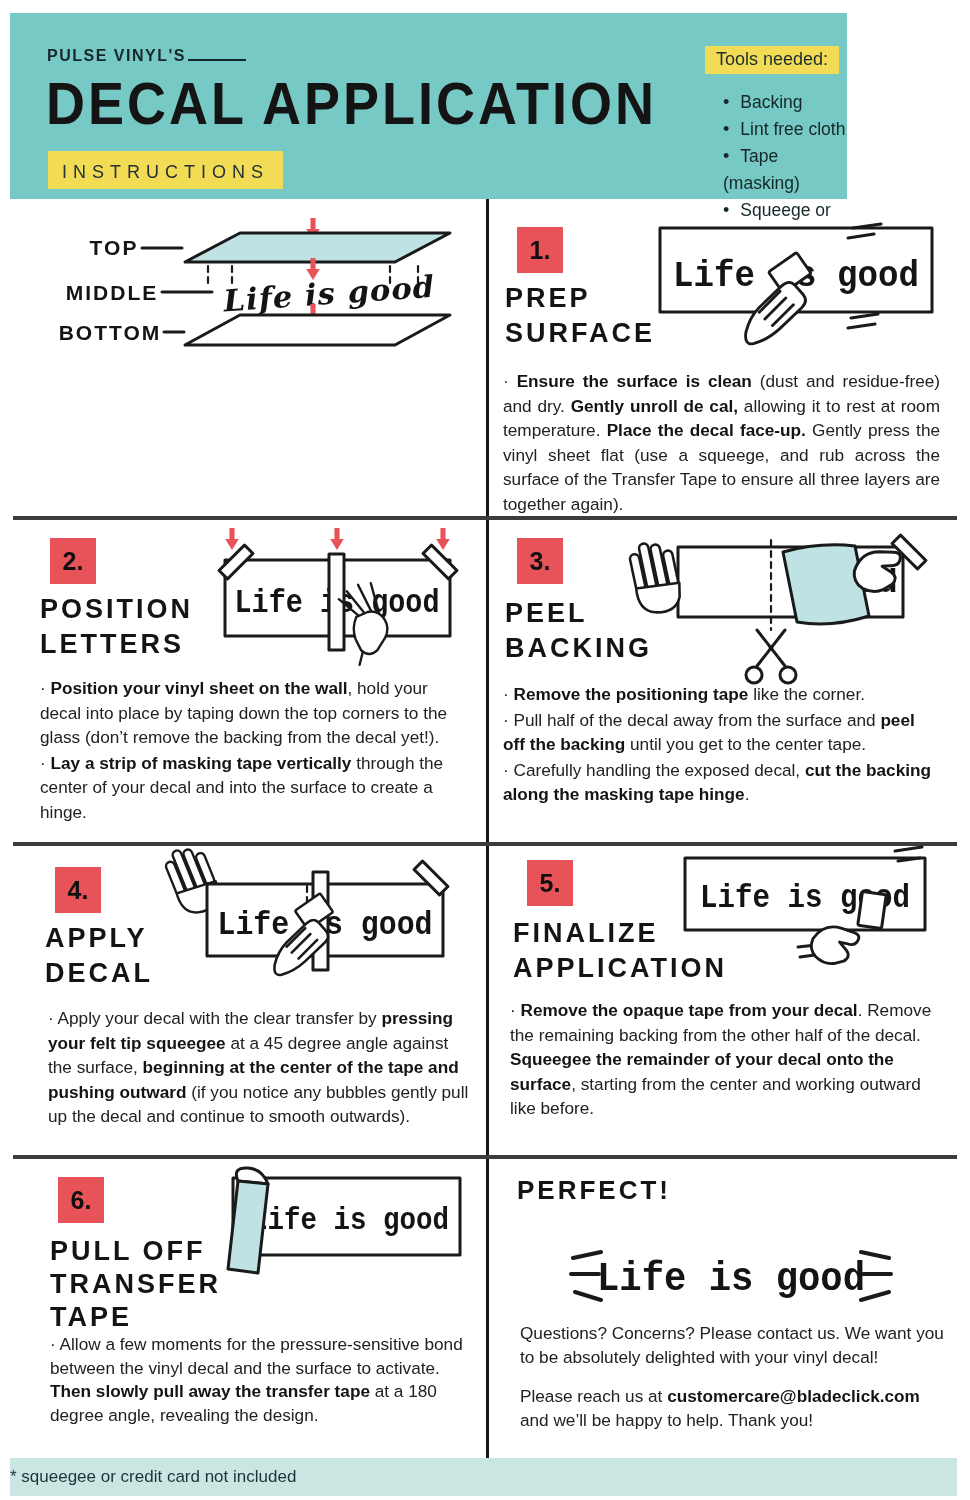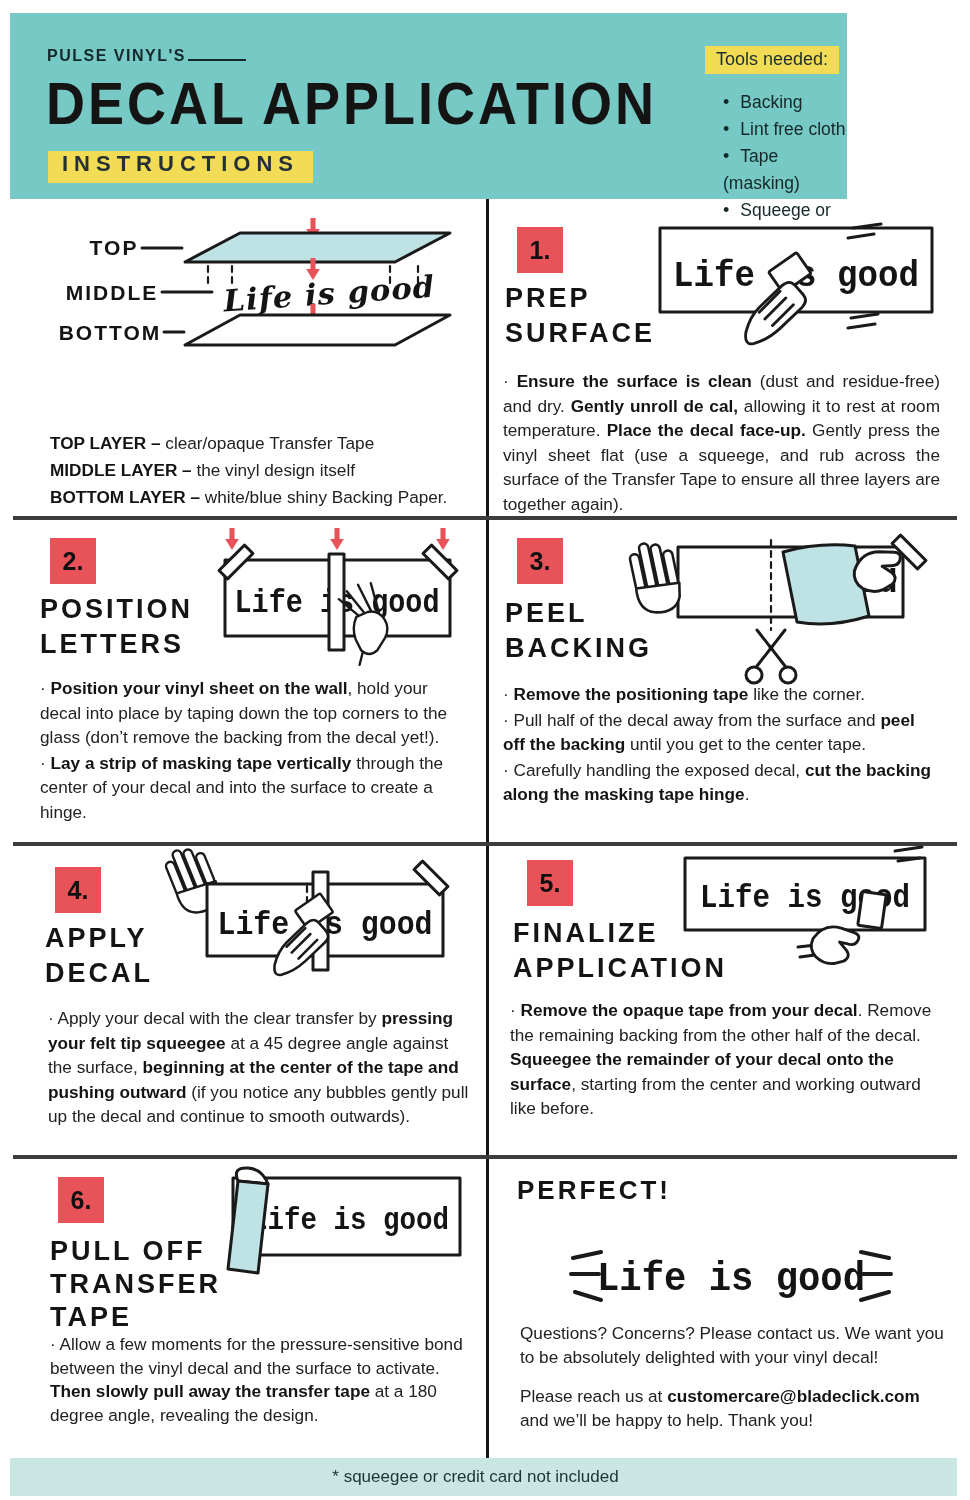--- a/index.html
+++ b/index.html
@@ -11,22 +11,22 @@
   .page{position:relative;width:970px;height:1500px;background:#fff;
         font-family:"Liberation Sans",sans-serif;overflow:hidden}
   .abs{position:absolute}
 
   
   .header{left:10px;top:13px;width:837px;height:186px;background:var(--teal)}
   .brand{left:37px;top:34px;font-size:16px;font-weight:700;letter-spacing:1.5px;color:#15272a;white-space:nowrap}
   .brand-line{display:inline-block;width:58px;height:13px;border-bottom:2.5px solid #15272a;margin-left:2px}
   .main-title{left:36px;top:57px;font-size:54px;font-weight:700;letter-spacing:3px;color:#141414;
               transform:scaleY(1.08);transform-origin:left top;white-space:nowrap}
-  .subtitle{left:38px;top:138px;background:var(--yellow);padding:0 14px 6px;
-            font-size:22px;font-weight:700;letter-spacing:6px;color:#253134;white-space:nowrap}
+  .subtitle{left:38px;top:138px;background:var(--yellow);padding:11px 14px 6px;
+            font-size:18px;font-weight:400;letter-spacing:6px;color:#253134;white-space:nowrap}
   .tools-label{left:695px;top:33px;background:var(--yellow);padding:3px 11px 4px;
                font-size:18px;color:#1c2d30;white-space:nowrap}
   .tools-list{left:713px;top:76px;margin:0;padding:0;list-style:none;
               font-size:17.5px;line-height:27px;color:#152729}
   .tools-list li::before{content:"•";margin-right:11px;font-size:18px}
 
   
   .v-divider{left:486px;top:199px;width:3px;height:1259px;background:#161616}
   .h-divider{left:13px;width:944px;height:4px;background:#3c3c3c}
 
@@ -34,21 +34,21 @@
   .num{width:46px;height:46px;background:var(--red);color:#101010;
        font-size:25px;font-weight:700;display:flex;align-items:center;justify-content:center}
   .step-title{font-size:27px;font-weight:700;letter-spacing:3px;color:#141414;line-height:35px;white-space:nowrap}
   .step-title span{display:block}
   .body{font-size:17.2px;line-height:24.5px;color:#212121}
   .body .para{margin:0 0 1px 0}
   .body b{font-weight:700;color:#141414}
   .justify{text-align:justify}
   .perfect-heading{font-size:26px;font-weight:700;letter-spacing:3px;color:#141414}
   .footer{left:10px;top:1458px;width:947px;height:38px;background:var(--teal-light);
-          text-align:center;padding-right:16px;font-size:17px;line-height:38px;color:#1d3336}
+          text-align:left;padding-right:16px;font-size:17px;line-height:38px;color:#1d3336}
 
   
   svg{overflow:visible}
   .art{stroke:var(--ink);stroke-width:3;fill:none;stroke-linecap:round;stroke-linejoin:round}
   .art-white{fill:#ffffff}
   .art-tealfill{fill:var(--art-teal)}
   .art-red{fill:var(--red);stroke:none}
   .art-dash{stroke-dasharray:6 5;stroke-width:2.2}
   .slab{font-family:"Liberation Mono",monospace;font-weight:700;fill:#141414;stroke:none}
   .label-txt{font-family:"Liberation Sans",sans-serif;font-weight:700;letter-spacing:2px;
@@ -124,25 +124,20 @@
     <text class="script-txt" x="300" y="86" text-anchor="middle" textLength="212" lengthAdjust="spacingAndGlyphs" transform="rotate(-4 300 86)">Life is good</text>
     <use href="#g-red-arrow" transform="translate(283,86) scale(0.85)"></use>
     <polygon class="art art-white" points="155,127 210,97 420,97 365,127"></polygon>
     <text class="label-txt" x="84" y="37" text-anchor="middle">TOP</text>
     <path class="art" d="M112,30 L152,30"></path>
     <text class="label-txt" x="82" y="82" text-anchor="middle">MIDDLE</text>
     <path class="art" d="M132,74 L182,74"></path>
     <text class="label-txt" x="80" y="122" text-anchor="middle">BOTTOM</text>
     <path class="art" d="M134,114 L154,114"></path>
   </svg>
-  <div class="abs body" style="left:50px;top:430px;width:420px;line-height:26px">
-    <p class="para"><b>TOP LAYER – </b><span>clear/opaque Transfer Tape</span></p>
-    <p class="para"><b>MIDDLE LAYER – </b><span>the vinyl design itself</span></p>
-    <p class="para"><b>BOTTOM LAYER – </b><span>white/blue shiny Backing Paper.</span></p>
-  </div>
 
   <div class="abs num" style="left:517px;top:227px">1.</div>
   <svg class="abs" style="left:648px;top:222px" width="292" height="126" viewBox="0 0 292 126">
     <rect class="art art-white" x="12" y="6" width="272" height="84"></rect>
     <text class="slab" x="148" y="64" font-size="37" text-anchor="middle" textLength="246" lengthAdjust="spacingAndGlyphs">Life is good</text>
     <path class="art" d="M205,6 L233,2 M200,16 L226,12 M203,96 L230,92 M200,106 L227,102"></path>
     <use href="#g-grab-hand" transform="translate(96,38) scale(0.95)"></use>
   </svg>
   <div class="abs step-title" style="left:505px;top:281px">
     <span>PREP</span>

